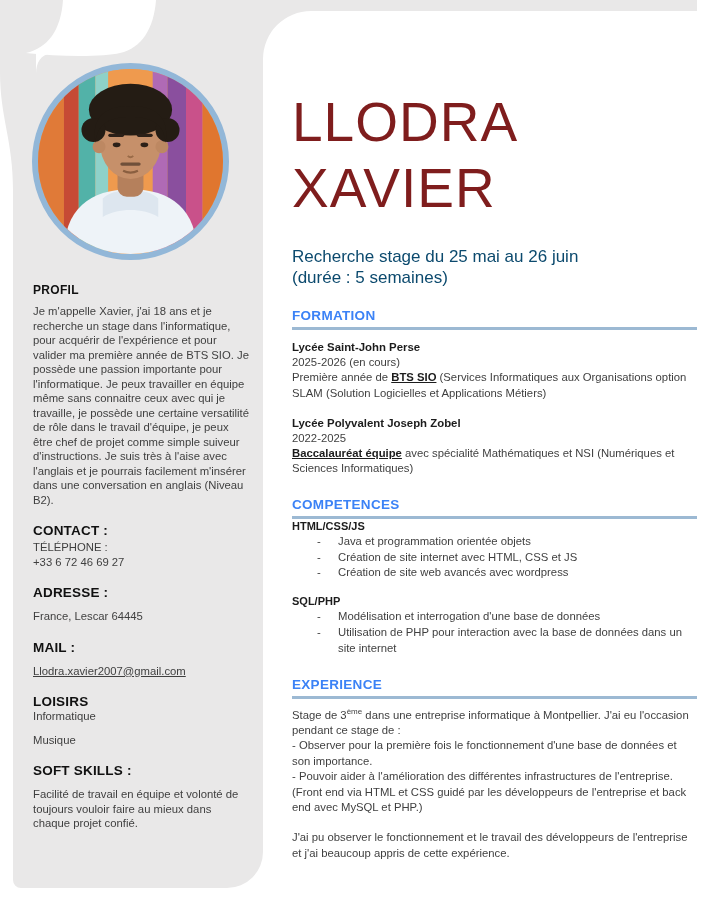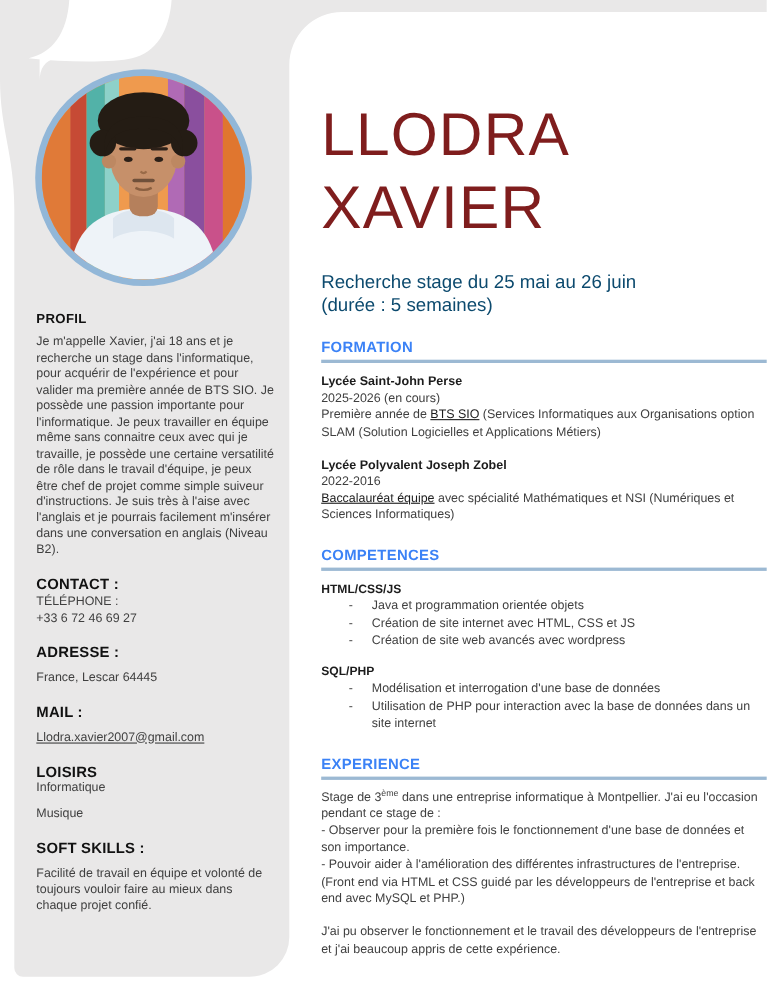--- a/index.html
+++ b/index.html
@@ -48,22 +48,22 @@
   }
   .section { margin-top:20px; }
   .sec-head {
     font-size:13.5px; font-weight:bold; color:#3b82f6; letter-spacing:.3px;
     padding-bottom:4px; border-bottom:3px solid #9cb9d3;
   }
   .body-txt { font-size:11.3px; line-height:15.3px; color:#3f3f3f; }
   .bold-line { font-size:11.4px; font-weight:bold; color:#1c1c1c; line-height:15px; }
   .entry { margin-top:10px; }
   .entry + .entry { margin-top:15px; }
-  .bold-underline { font-weight:normal; text-decoration:underline; color:#1c1c1c; }
-  .skill-group { margin-top:10px; }
+  .bold-underline { font-weight:bold; text-decoration:underline; color:#1c1c1c; }
+  .skill-group { }
   .skill-group + .skill-group { margin-top:13px; }
   .skill-item { display:flex; font-size:11.3px; line-height:15.8px; color:#3f3f3f; }
   .skill-item .dash { width:21px; text-align:left; padding-left:25px; box-sizing:content-box; flex:0 0 auto; }
   .skill-item .itm { flex:1; }
   .exp-par { margin-top:9px; }
   .exp-par p { font-size:11.3px; line-height:15.4px; color:#3f3f3f; }
   .exp-outro { margin-top:15px; }
   sup { font-size:8px; vertical-align:super; line-height:0; }
 </style>
 </head>
@@ -164,21 +164,21 @@
     <div class="sec-head">FORMATION</div>
 
     <div class="entry">
       <div class="bold-line">Lycée Saint-John Perse</div>
       <div class="body-txt">2025-2026 (en cours)</div>
       <div class="body-txt"><span>Première année de </span><span class="bold-underline">BTS SIO</span><span> (Services Informatiques aux Organisations option SLAM (Solution Logicielles et Applications Métiers)</span></div>
     </div>
 
     <div class="entry">
       <div class="bold-line">Lycée Polyvalent Joseph Zobel</div>
-      <div class="body-txt">2022-2016</div>
+      <div class="body-txt">2022-2025</div>
       <div class="body-txt"><span></span><span class="bold-underline">Baccalauréat équipe</span><span> avec spécialité Mathématiques et NSI (Numériques et Sciences Informatiques)</span></div>
     </div>
   </section>
 
   <section class="section">
     <div class="sec-head">COMPETENCES</div>
 
     <div class="skill-group">
       <div class="bold-line" style="font-size:11px">HTML/CSS/JS</div>
       <div class="skill-item">

